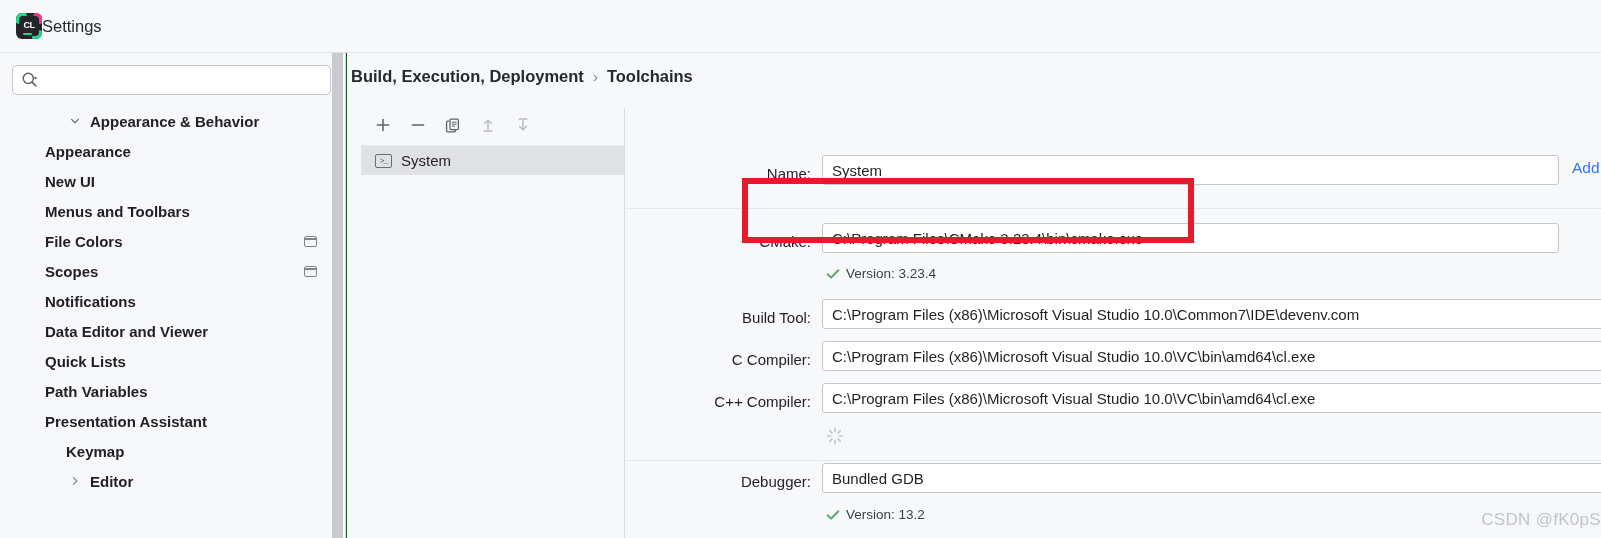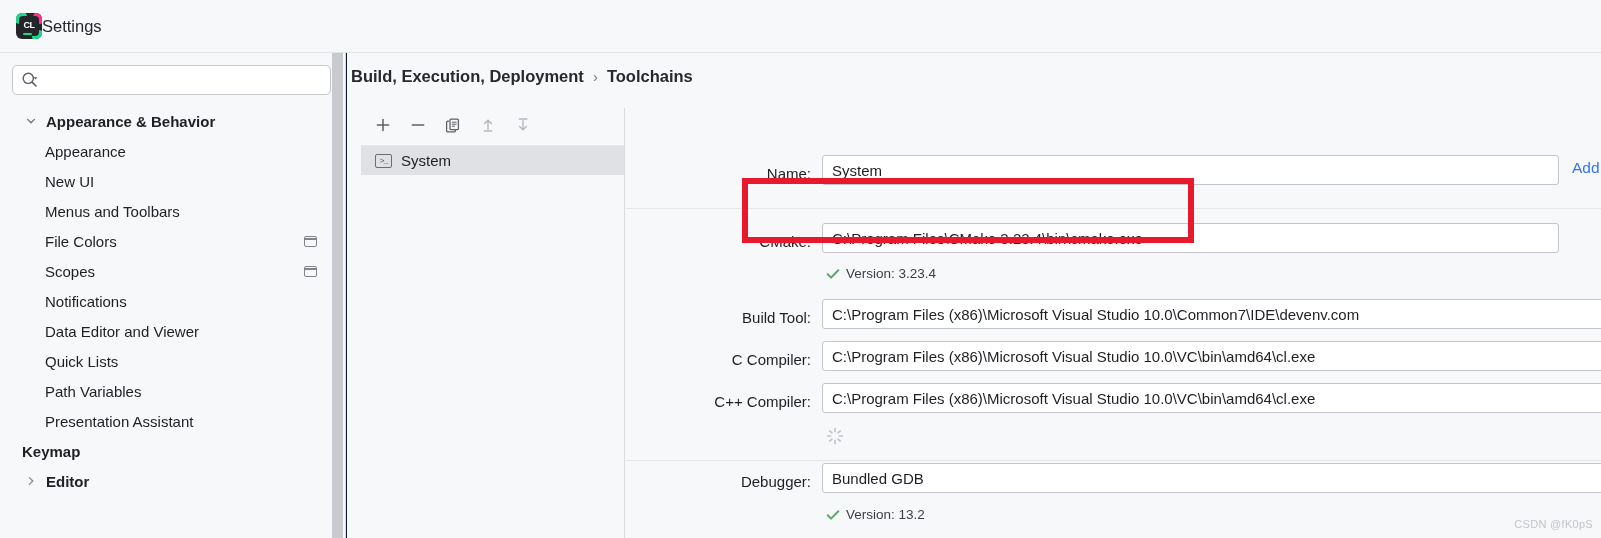--- a/index.html
+++ b/index.html
@@ -4,21 +4,21 @@
 <style>
   * { box-sizing: border-box; margin: 0; padding: 0; }
   html, body {
     width: 1601px; height: 538px;
     overflow: hidden;
     background: #f7f8fa;
     font-family: "Liberation Sans", sans-serif;
     color: #1f1f24;
   }
 
-  #app { position: relative; width: 1601px; height: 538px; background: #0f172a; }
+  #app { position: relative; width: 1601px; height: 538px; background: #14532d; }
 
   
   .titlebar {
     position: absolute; left: 0; top: 0; width: 1601px; height: 53px;
     background: #f7f8fa;
     border-bottom: 1px solid #e3e4e8;
     display: flex; align-items: center;
   }
   .clion-icon {
     width: 26px; height: 26px; margin-left: 16px; position: relative;
@@ -53,23 +53,23 @@
   .search-input {
     border: none; outline: none; background: transparent;
     font-family: "Liberation Sans", sans-serif; font-size: 14px;
     flex: 1; height: 100%; color: #1f1f24; padding-left: 4px;
   }
 
   .tree { margin-top: 11px; position: relative; }
   .tree-row {
     height: 30px; display: flex; align-items: center;
     padding-left: 22px; position: relative;
-    font-size: 15px; color: #1f1f24; white-space: nowrap;
-  }
-  .tree-row.lvl0 { padding-left: 22px; }
+    font-size: 15px; color: #1f1f24; white-space: nowrap; font-weight: bold;
+  }
+  .tree-row.lvl0 { padding-left: 22px; margin-left: 44px; }
   .tree-row.lvl1 { padding-left: 45px; }
   .tree-row.bold { font-weight: bold; }
   .chev {
     position: absolute; width: 14px; height: 14px;
     display: flex; align-items: center; justify-content: center;
   }
   .chev.c0 { left: 24px; }
   .chev.c1 { left: 44px; }
   .tree-row.lvl0.haschev { padding-left: 46px; }
   .tree-row.lvl1.haschev { padding-left: 65px; }
@@ -143,22 +143,22 @@
     position: absolute; font-size: 15.5px; color: #3574f0; white-space: nowrap;
   }
   .spinner { position: absolute; width: 20px; height: 20px; }
 
   
   .annot {
     position: absolute; border: 6px solid #e8192c; background: transparent;
     pointer-events: none;
   }
   .watermark {
-    position: absolute; right: 8px; bottom: 8px;
-    font-size: 11px; color: #c2c4ca; letter-spacing: 0.3px;
+    position: absolute; right: 0; bottom: 8px;
+    font-size: 17px; color: #c2c4ca; letter-spacing: 0.3px;
   }
 </style>
 </head>
 <body>
 
 <div id="app">
 
   <div class="titlebar">
     <div class="clion-icon">
       <div class="bl-g"></div>

